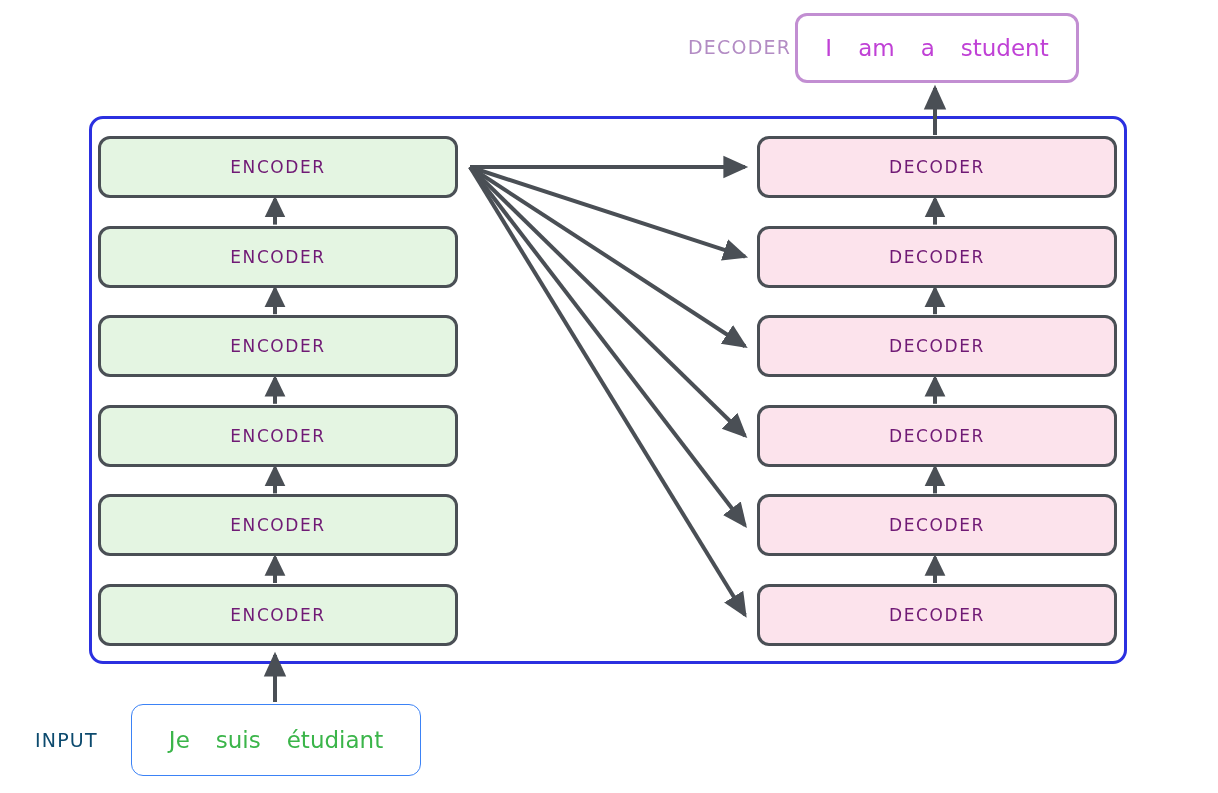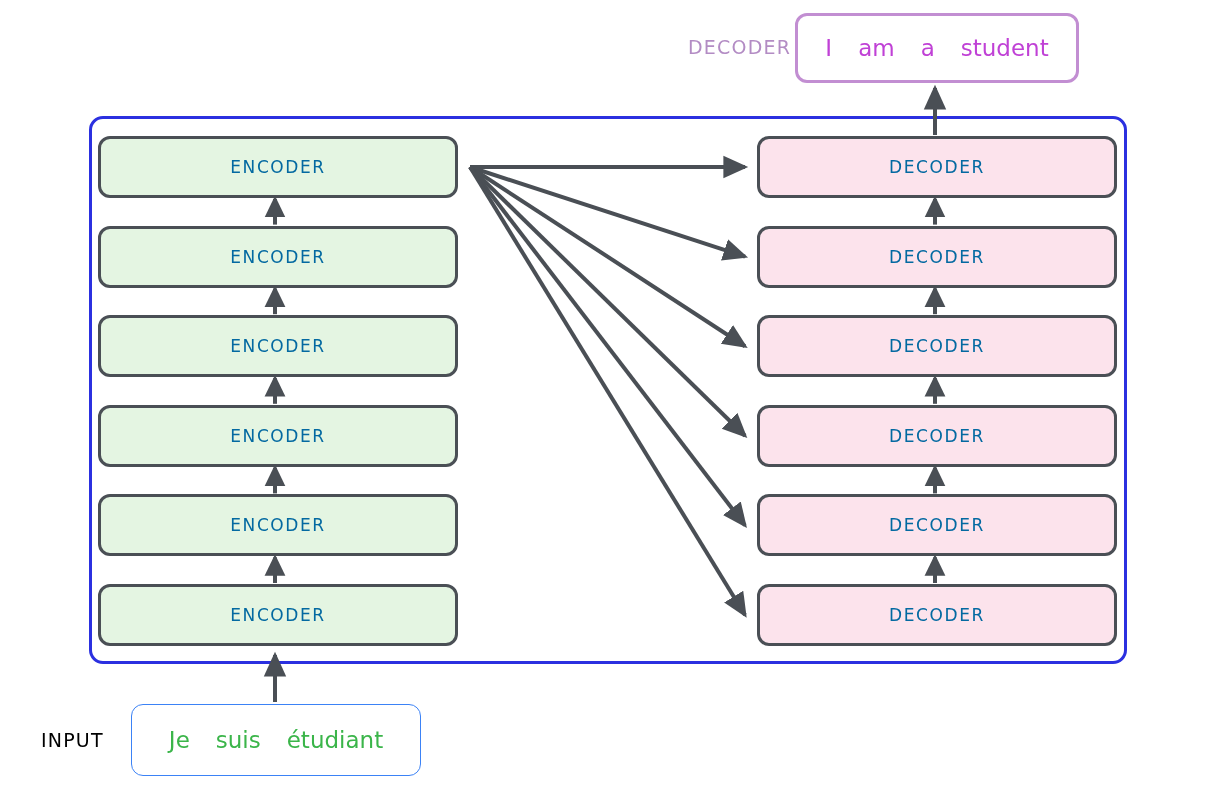--- a/index.html
+++ b/index.html
@@ -51,21 +51,21 @@
     border-radius: 12px;
     box-sizing: border-box;
     display: flex;
     align-items: center;
     justify-content: center;
     z-index: 2;
   }
   .block .block-label {
     font-size: 17px;
     letter-spacing: 1.6px;
-    color: #0369a1;
+    color: #701a75;
     font-family: "DejaVu Sans", "Liberation Sans", sans-serif;
   }
   .encoder-block {
     left: 98px;
     background: #e4f5e2;
   }
   .decoder-block {
     left: 757px;
     background: #fce3ec;
   }
@@ -118,23 +118,23 @@
     justify-content: center;
     gap: 26px;
     padding: 0 20px;
   }
   #input-box .token {
     font-size: 23px;
     color: #3bb54a;
     font-family: "DejaVu Sans", "Liberation Sans", sans-serif;
   }
   #input-label {
-    left: 41px;
+    left: 35px;
     top: 729px;
-    color: #000000;
+    color: #0c4a6e;
   }
 </style>
 </head>
 <body>
 
 <div id="canvas">
 
   <div class="model-container"></div>
 
   <div id="encoder-stack">

